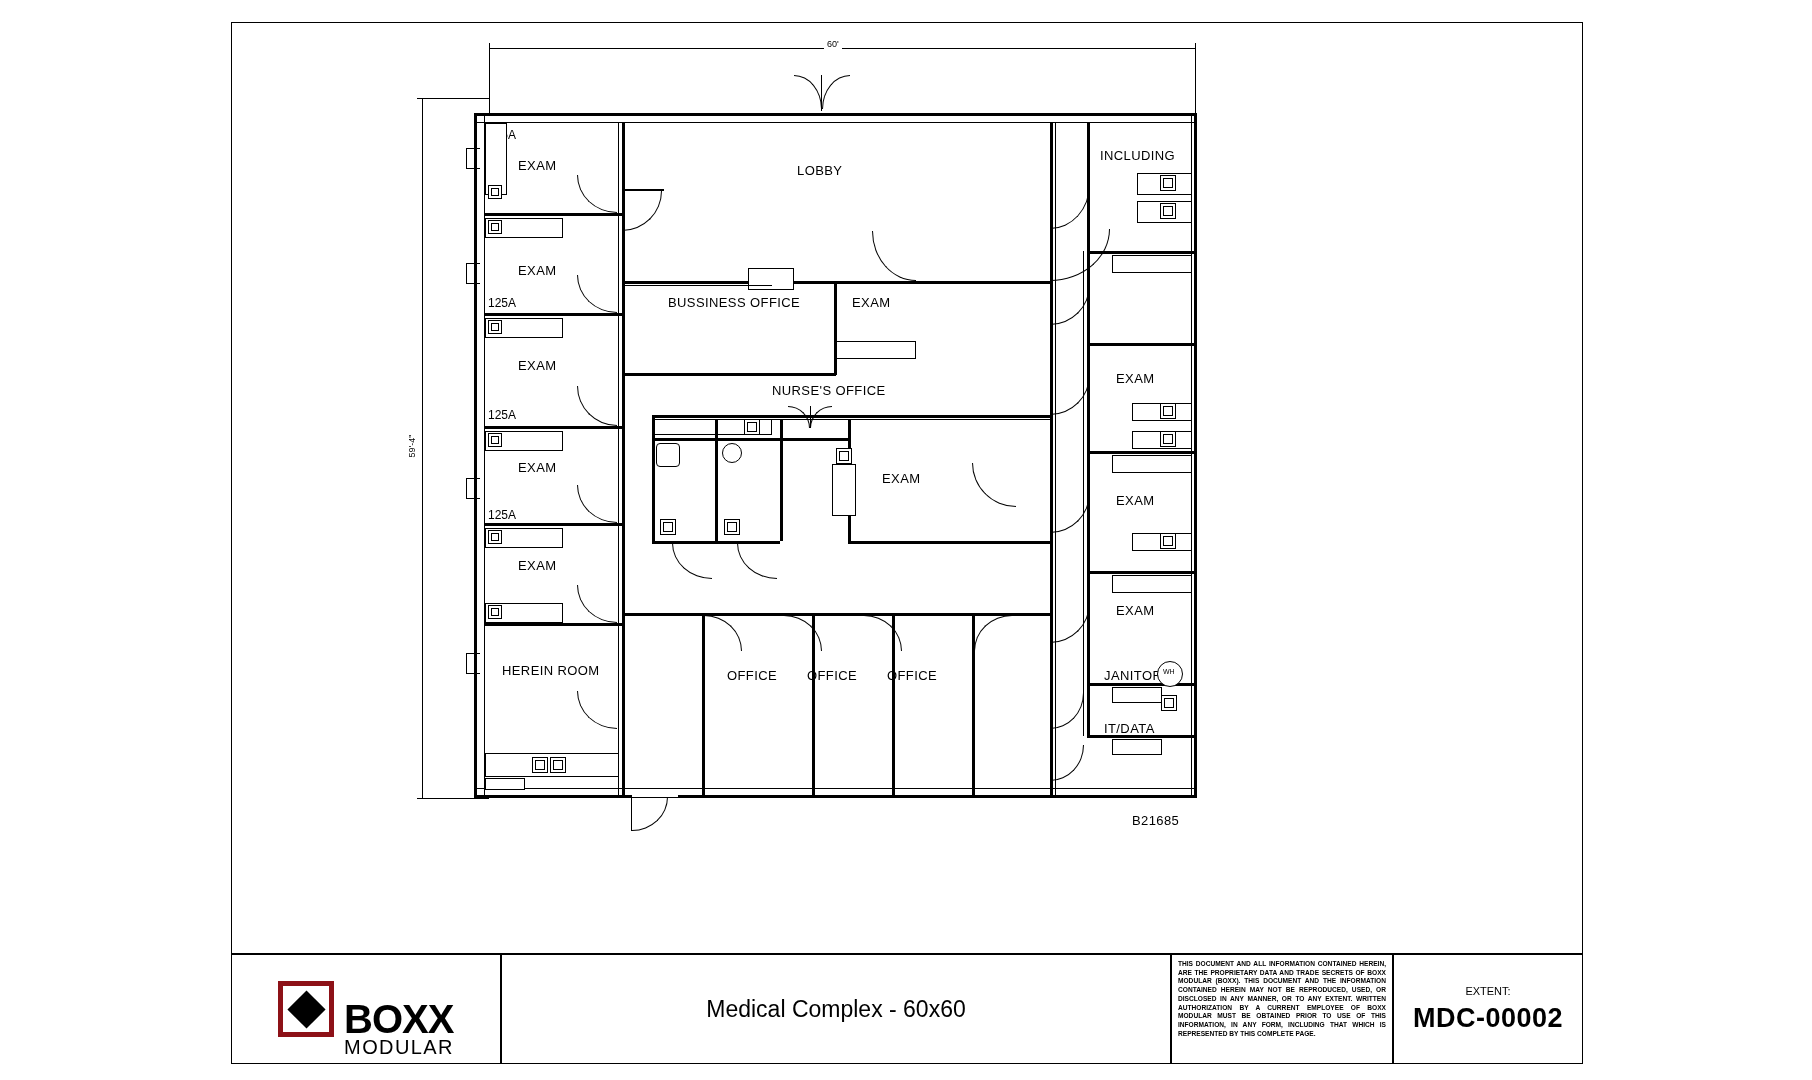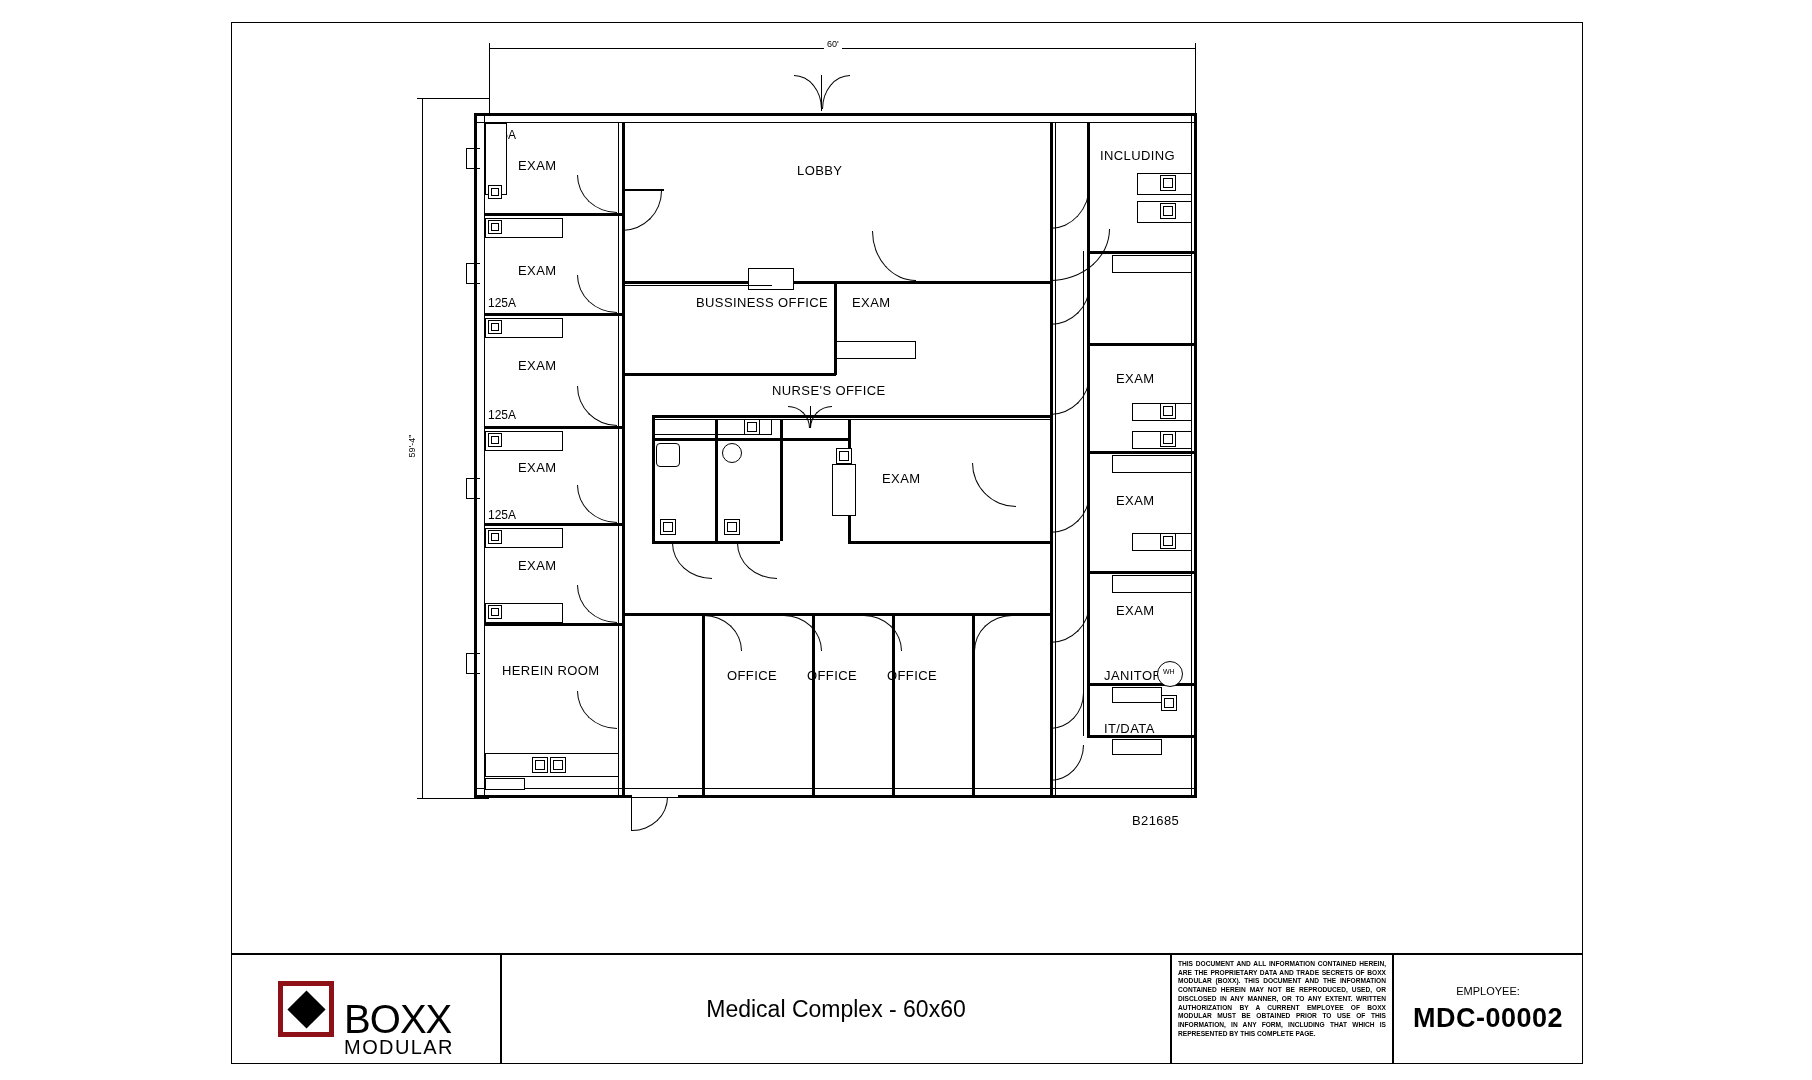--- a/index.html
+++ b/index.html
@@ -39,21 +39,21 @@
   
   .fx{position:absolute;border:1px solid #000;box-sizing:border-box;background:#fff;}
   .fx:after{content:"";position:absolute;left:2px;top:2px;right:2px;bottom:2px;border:1px solid #000;}
 
   
   #title{position:absolute;left:0;top:930px;width:1350px;height:110px;border-top:2px solid #000;box-sizing:border-box;display:flex;}
   #tb-logo{width:270px;border-right:2px solid #000;box-sizing:border-box;display:flex;align-items:center;justify-content:center;gap:10px;}
   .logo-mark{width:56px;height:56px;border:5px solid #8d1117;box-sizing:border-box;display:flex;align-items:center;justify-content:center;}
   .logo-diamond{width:27px;height:27px;background:#000;transform:rotate(45deg);}
   .logo-txt{line-height:.95;}
-  .logo-boxx{font-size:40px;font-weight:normal;letter-spacing:-1px;margin-top:38px;}
+  .logo-boxx{font-size:40px;font-weight:bold;letter-spacing:-1px;margin-top:38px;}
   .logo-mod{font-size:20px;letter-spacing:1.4px;}
   #tb-phone{width:225px;border-right:2px solid #000;box-sizing:border-box;display:flex;flex-direction:column;align-items:center;justify-content:center;gap:9px;}
   .phone{font-size:23px;}
   .web{font-size:10.5px;letter-spacing:.6px;color:#222;}
   #tb-name{flex:1;border-right:2px solid #000;box-sizing:border-box;display:flex;align-items:center;justify-content:center;font-size:23px;}
   #tb-legal{width:222px;border-right:2px solid #000;box-sizing:border-box;padding:5px 6px;font-size:6.6px;line-height:1.32;font-weight:bold;text-align:justify;}
   #tb-draw{width:188px;box-sizing:border-box;display:flex;flex-direction:column;align-items:center;justify-content:center;gap:6px;}
   .draw-lbl{font-size:11px;}
   .draw-no{font-size:27px;font-weight:bold;letter-spacing:.5px;}
 </style>
@@ -166,21 +166,21 @@
     <div class="lbl" style="left:565px;top:140px;">LOBBY</div>
 
     <div class="w wall-h" style="left:390px;top:258px;width:214px;"></div>
     <div class="w wall-h" style="left:604px;top:258px;width:214px;"></div>
     <div class="cab" style="left:516px;top:245px;width:46px;height:22px;"></div>
 
     <div class="door arc-tr" style="left:390px;top:168px;width:40px;height:40px;"></div>
     <div class="w" style="left:390px;top:166px;width:42px;height:2px;"></div>
     <div class="door arc-tl" style="left:640px;top:208px;width:44px;height:50px;"></div>
 
-    <div class="lbl" style="left:464px;top:272px;">BUSSINESS OFFICE</div>
+    <div class="lbl" style="left:436px;top:272px;">BUSSINESS OFFICE</div>
     <div class="w wall-h" style="left:390px;top:350px;width:214px;"></div>
     <div class="w wall-v" style="left:602px;top:258px;height:94px;"></div>
     <div class="w" style="left:390px;top:262px;width:150px;height:1px;"></div>
 
     <div class="lbl" style="left:620px;top:272px;">EXAM</div>
     <div class="cab" style="left:604px;top:318px;width:80px;height:18px;"></div>
     <div class="door arc-bl" style="left:640px;top:258px;width:40px;height:36px;opacity:0;"></div>
 
     <div class="lbl" style="left:540px;top:360px;">NURSE'S OFFICE</div>
     <div class="w wall-h" style="left:420px;top:392px;width:398px;"></div>
@@ -287,17 +287,17 @@
         <div class="logo-diamond"></div>
       </div>
       <div class="logo-txt">
         <div class="logo-boxx">BOXX</div>
         <div class="logo-mod">MODULAR</div>
       </div>
     </div>
     <div id="tb-name">Medical Complex - 60x60</div>
     <div id="tb-legal">THIS DOCUMENT AND ALL INFORMATION CONTAINED HEREIN, ARE THE PROPRIETARY DATA AND TRADE SECRETS OF BOXX MODULAR (BOXX). THIS DOCUMENT AND THE INFORMATION CONTAINED HEREIN MAY NOT BE REPRODUCED, USED, OR DISCLOSED IN ANY MANNER, OR TO ANY EXTENT.  WRITTEN AUTHORIZATION BY A CURRENT EMPLOYEE OF BOXX MODULAR MUST BE OBTAINED PRIOR TO USE OF THIS INFORMATION, IN ANY FORM, INCLUDING THAT WHICH IS REPRESENTED BY THIS COMPLETE PAGE.</div>
     <div id="tb-draw">
-      <div class="draw-lbl">EMPLOYEE:</div>
+      <div class="draw-lbl">EXTENT:</div>
       <div class="draw-no">MDC-00002</div>
     </div>
   </div>
 </div>
 
 </body></html>

